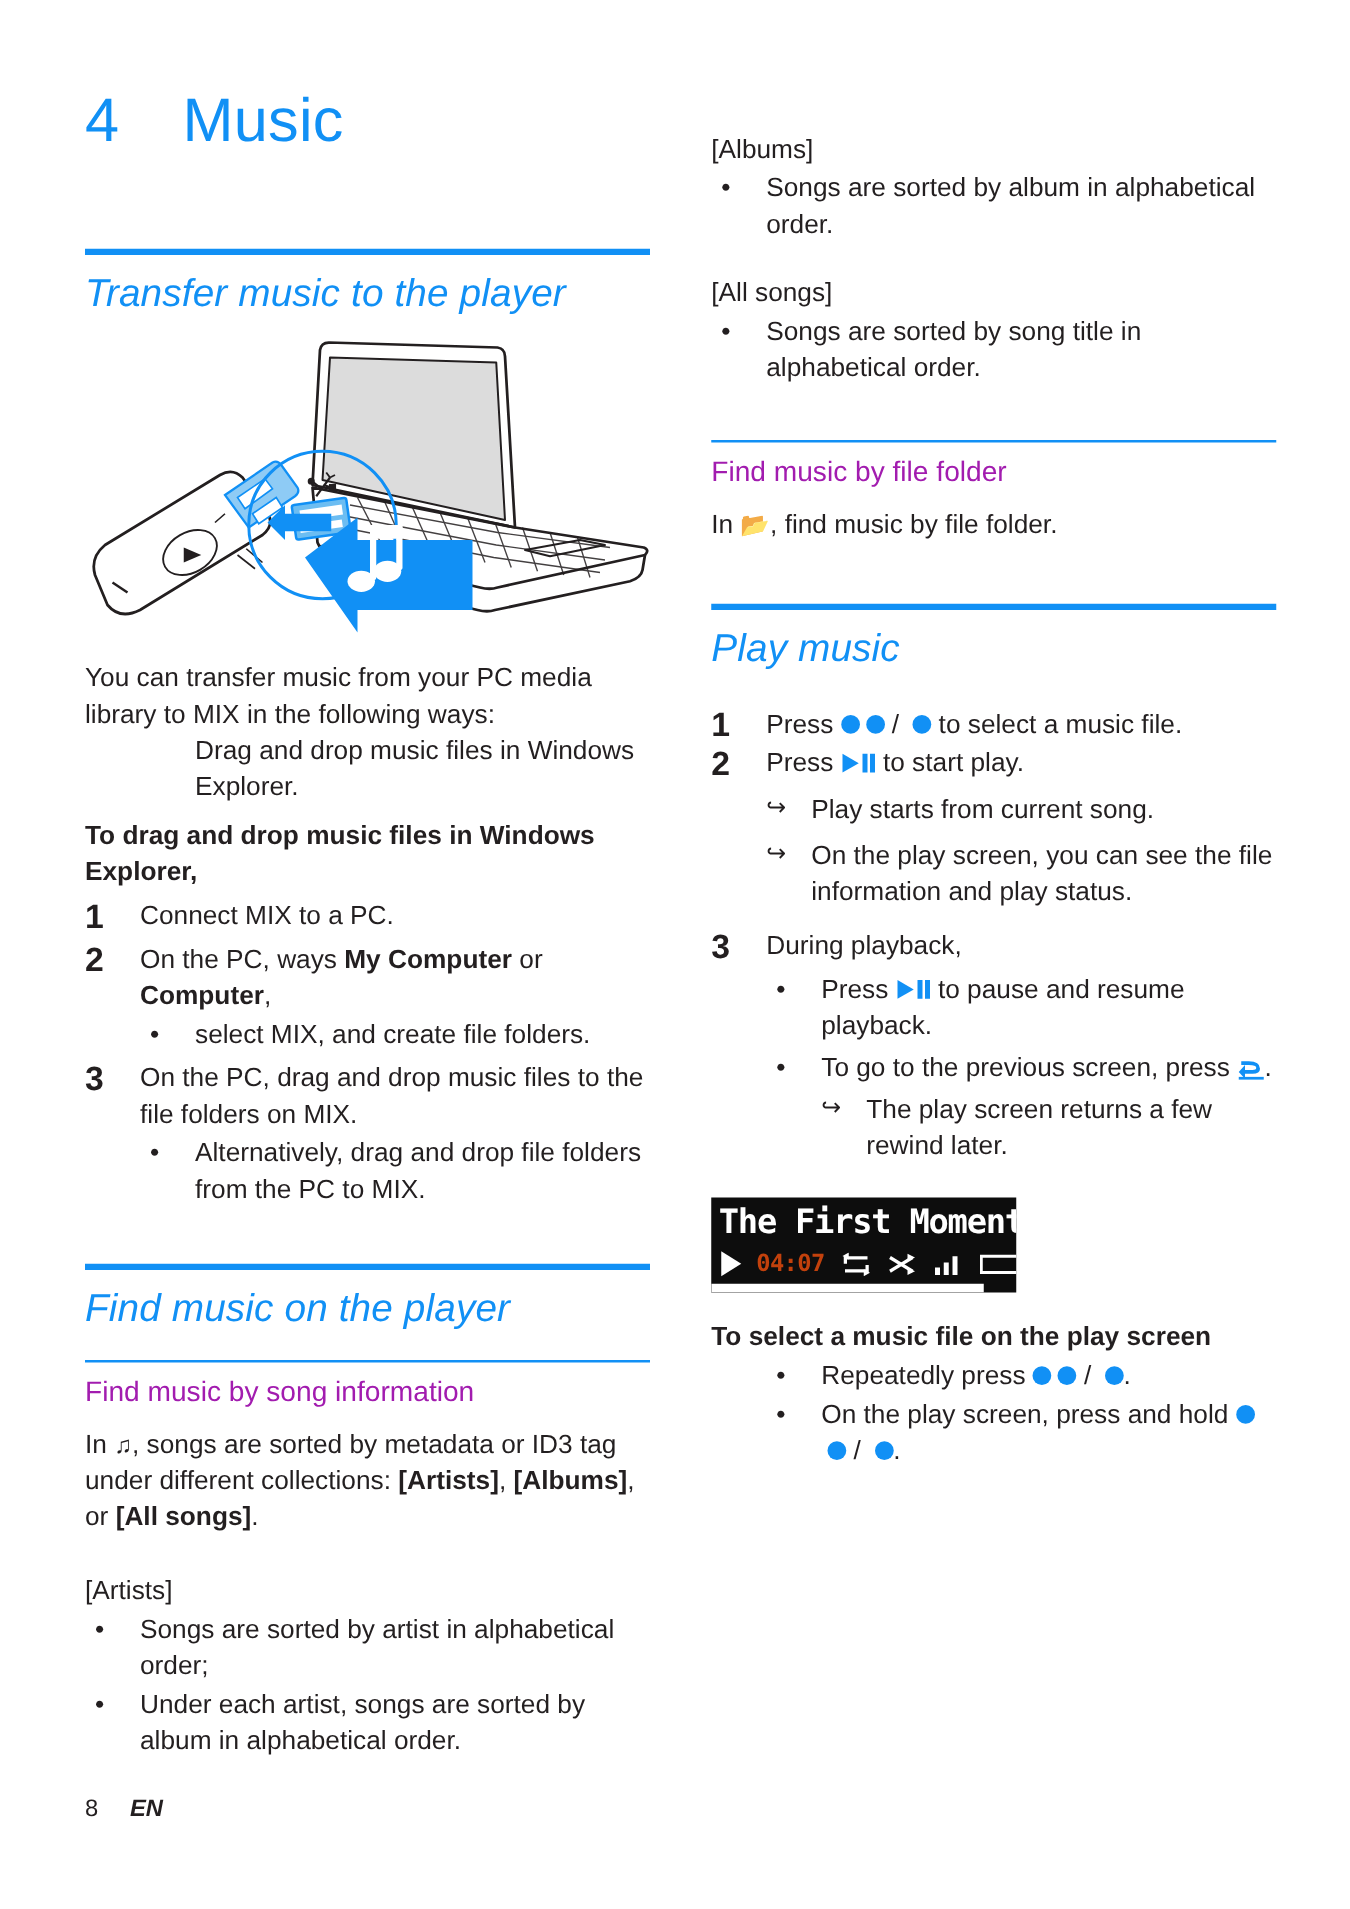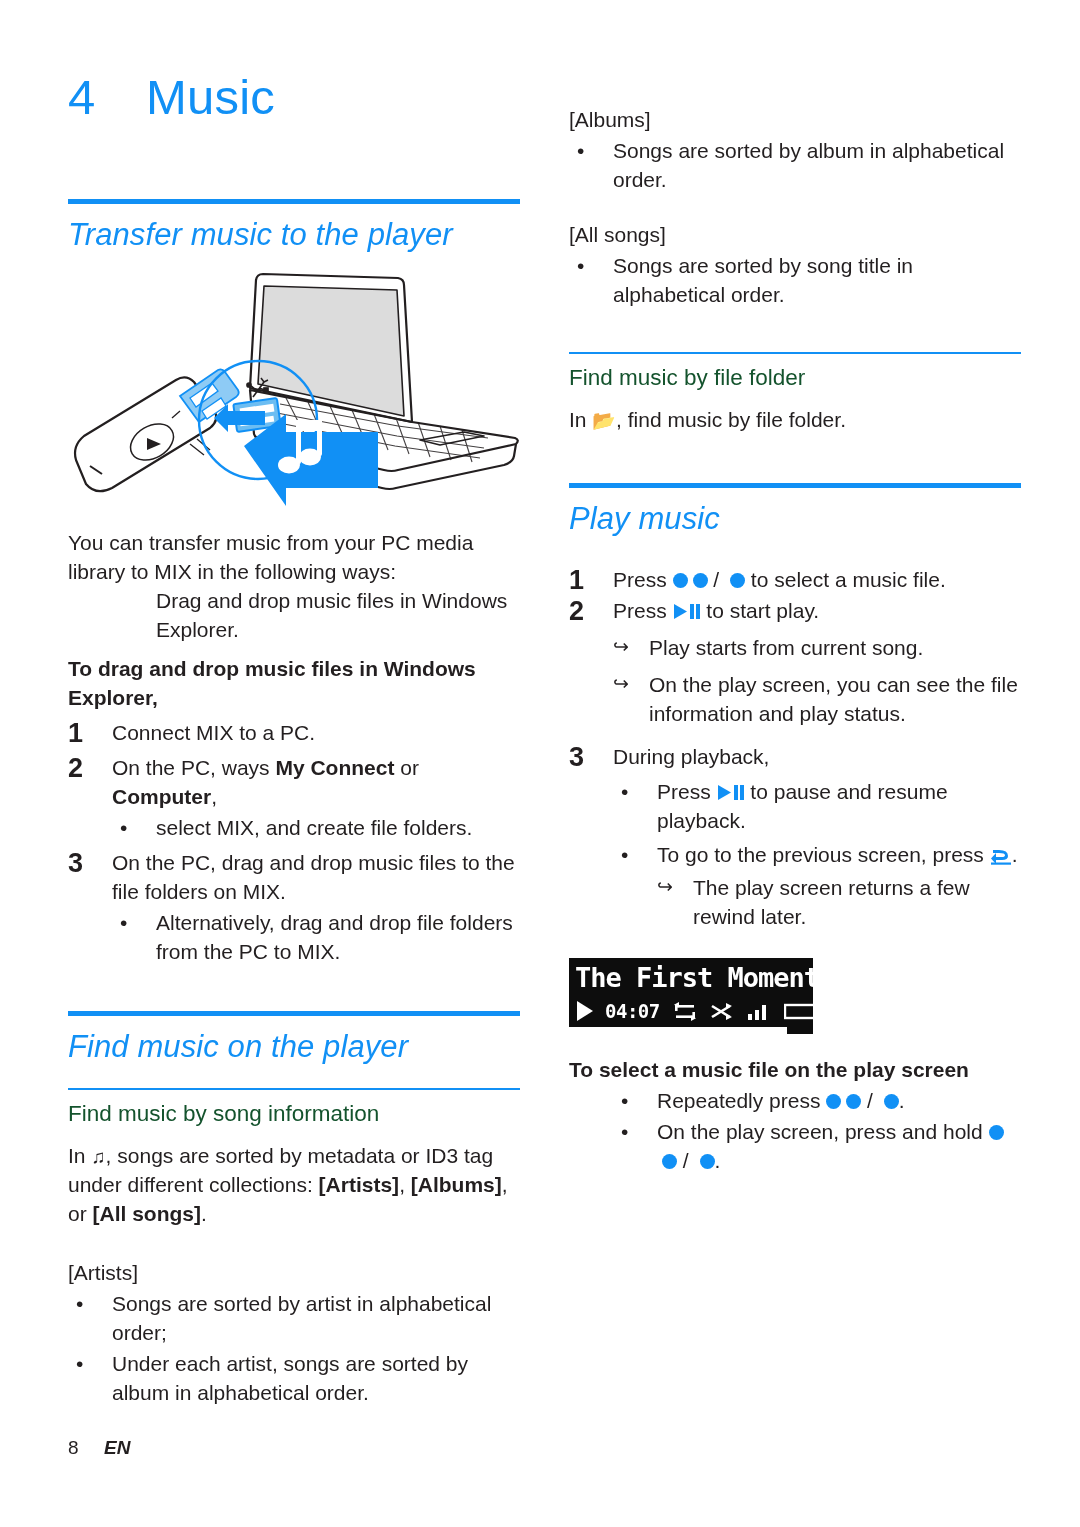--- a/index.html
+++ b/index.html
@@ -53,21 +53,21 @@
   h1.sec {
     color: #1190f5;
     font-size: 31px;
     font-weight: 400;
     margin: 12px 0 0 0;
     line-height: 1.22;
     letter-spacing: .1px;
     font-style: italic;
   }
   h2.sub {
-    color: #14532d;
+    color: #a21caf;
     font-size: 22.5px;
     font-weight: 400;
     margin: 10px 0 0 0;
     line-height: 1.25;
   }
 
   
   p.body {
     font-size: 21px;
     line-height: 1.38;
@@ -191,21 +191,21 @@
   .lcd-row {
     position: absolute;
     left: 6px;
     right: 6px;
     top: 40px;
     height: 26px;
     display: flex;
     align-items: center;
   }
   .lcd-time {
-    color: #ffffff;
+    color: #c2410c;
     font-family: "DejaVu Sans Mono", monospace;
     font-weight: 700;
     font-size: 19px;
     letter-spacing: -0.5px;
     margin-left: 10px;
   }
   .lcd-spacer { flex: 1; }
   .lcd-ico { margin-left: 13px; line-height: 0; }
   .lcd-notch {
     position: absolute;
@@ -328,21 +328,21 @@
 
     <p class="body tight" style="margin-top:10px;"><span class="b">To drag and drop music files in Windows Explorer,</span></p>
 
     <div class="step">
       <span class="n">1</span>
       <span class="t"><span>Connect MIX to a PC.</span></span>
     </div>
 
     <div class="step">
       <span class="n">2</span>
-      <span class="t"><span>On the PC, ways </span><span class="b">My Connect</span><span> or </span><span class="b">Computer</span><span>,</span></span>
+      <span class="t"><span>On the PC, ways </span><span class="b">My Computer</span><span> or </span><span class="b">Computer</span><span>,</span></span>
     </div>
     <div class="bul">
       <span class="d">•</span>
       <span class="t">select MIX, and create file folders.</span>
     </div>
 
     <div class="step">
       <span class="n">3</span>
       <span class="t">On the PC, drag and drop music files to the file folders on MIX.</span>
     </div>

